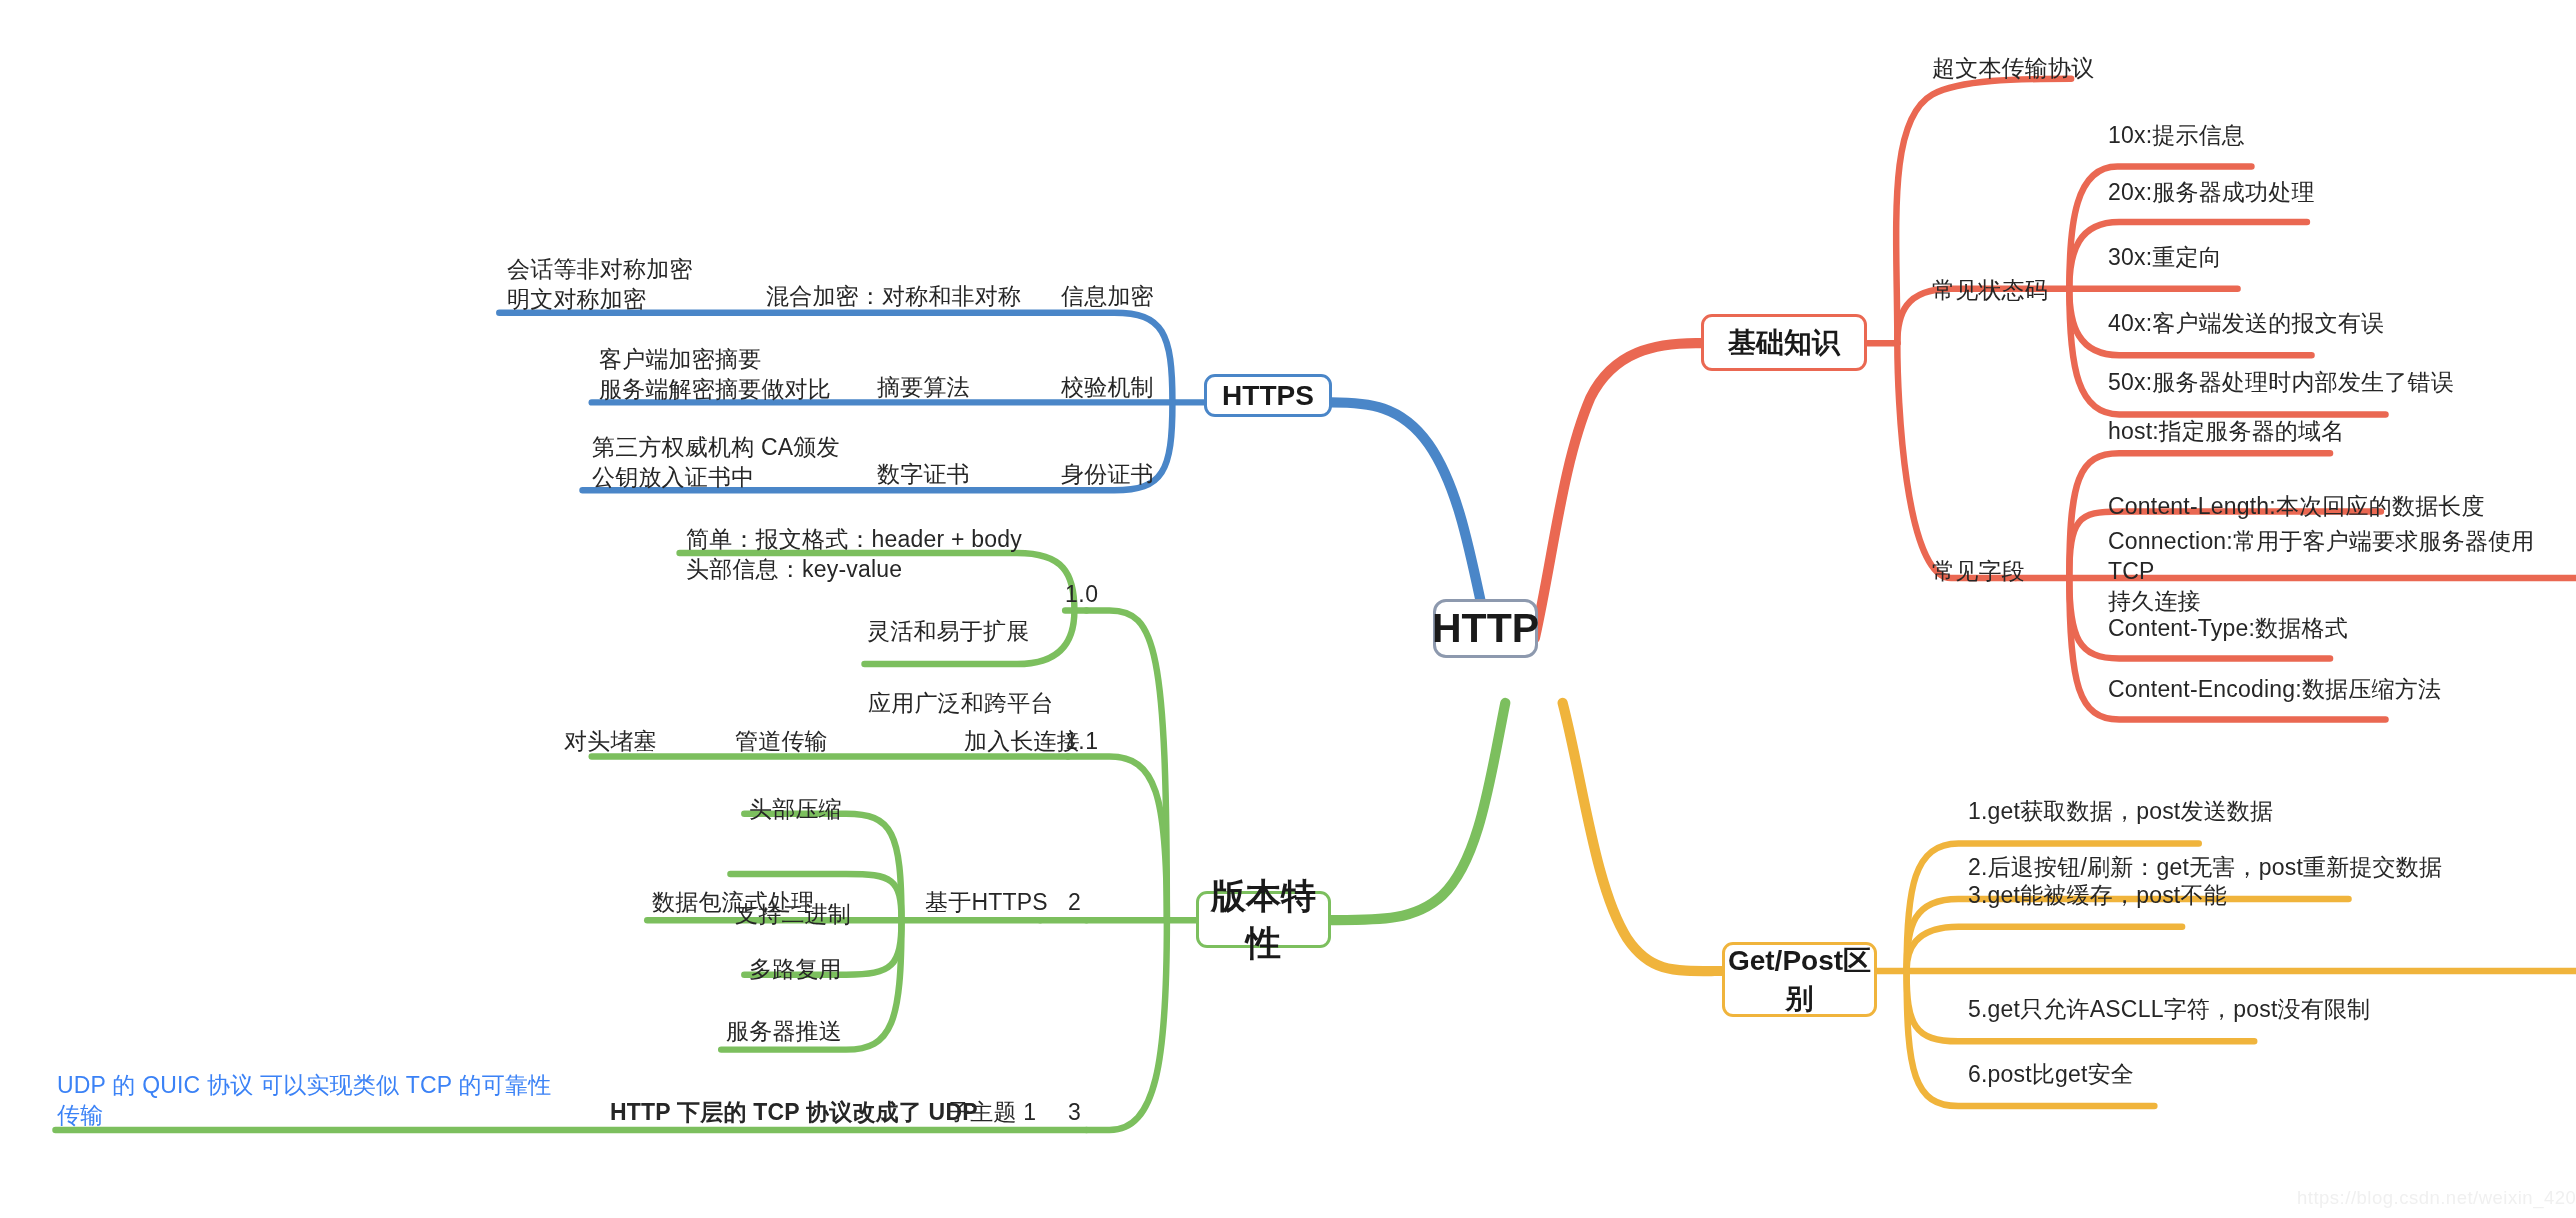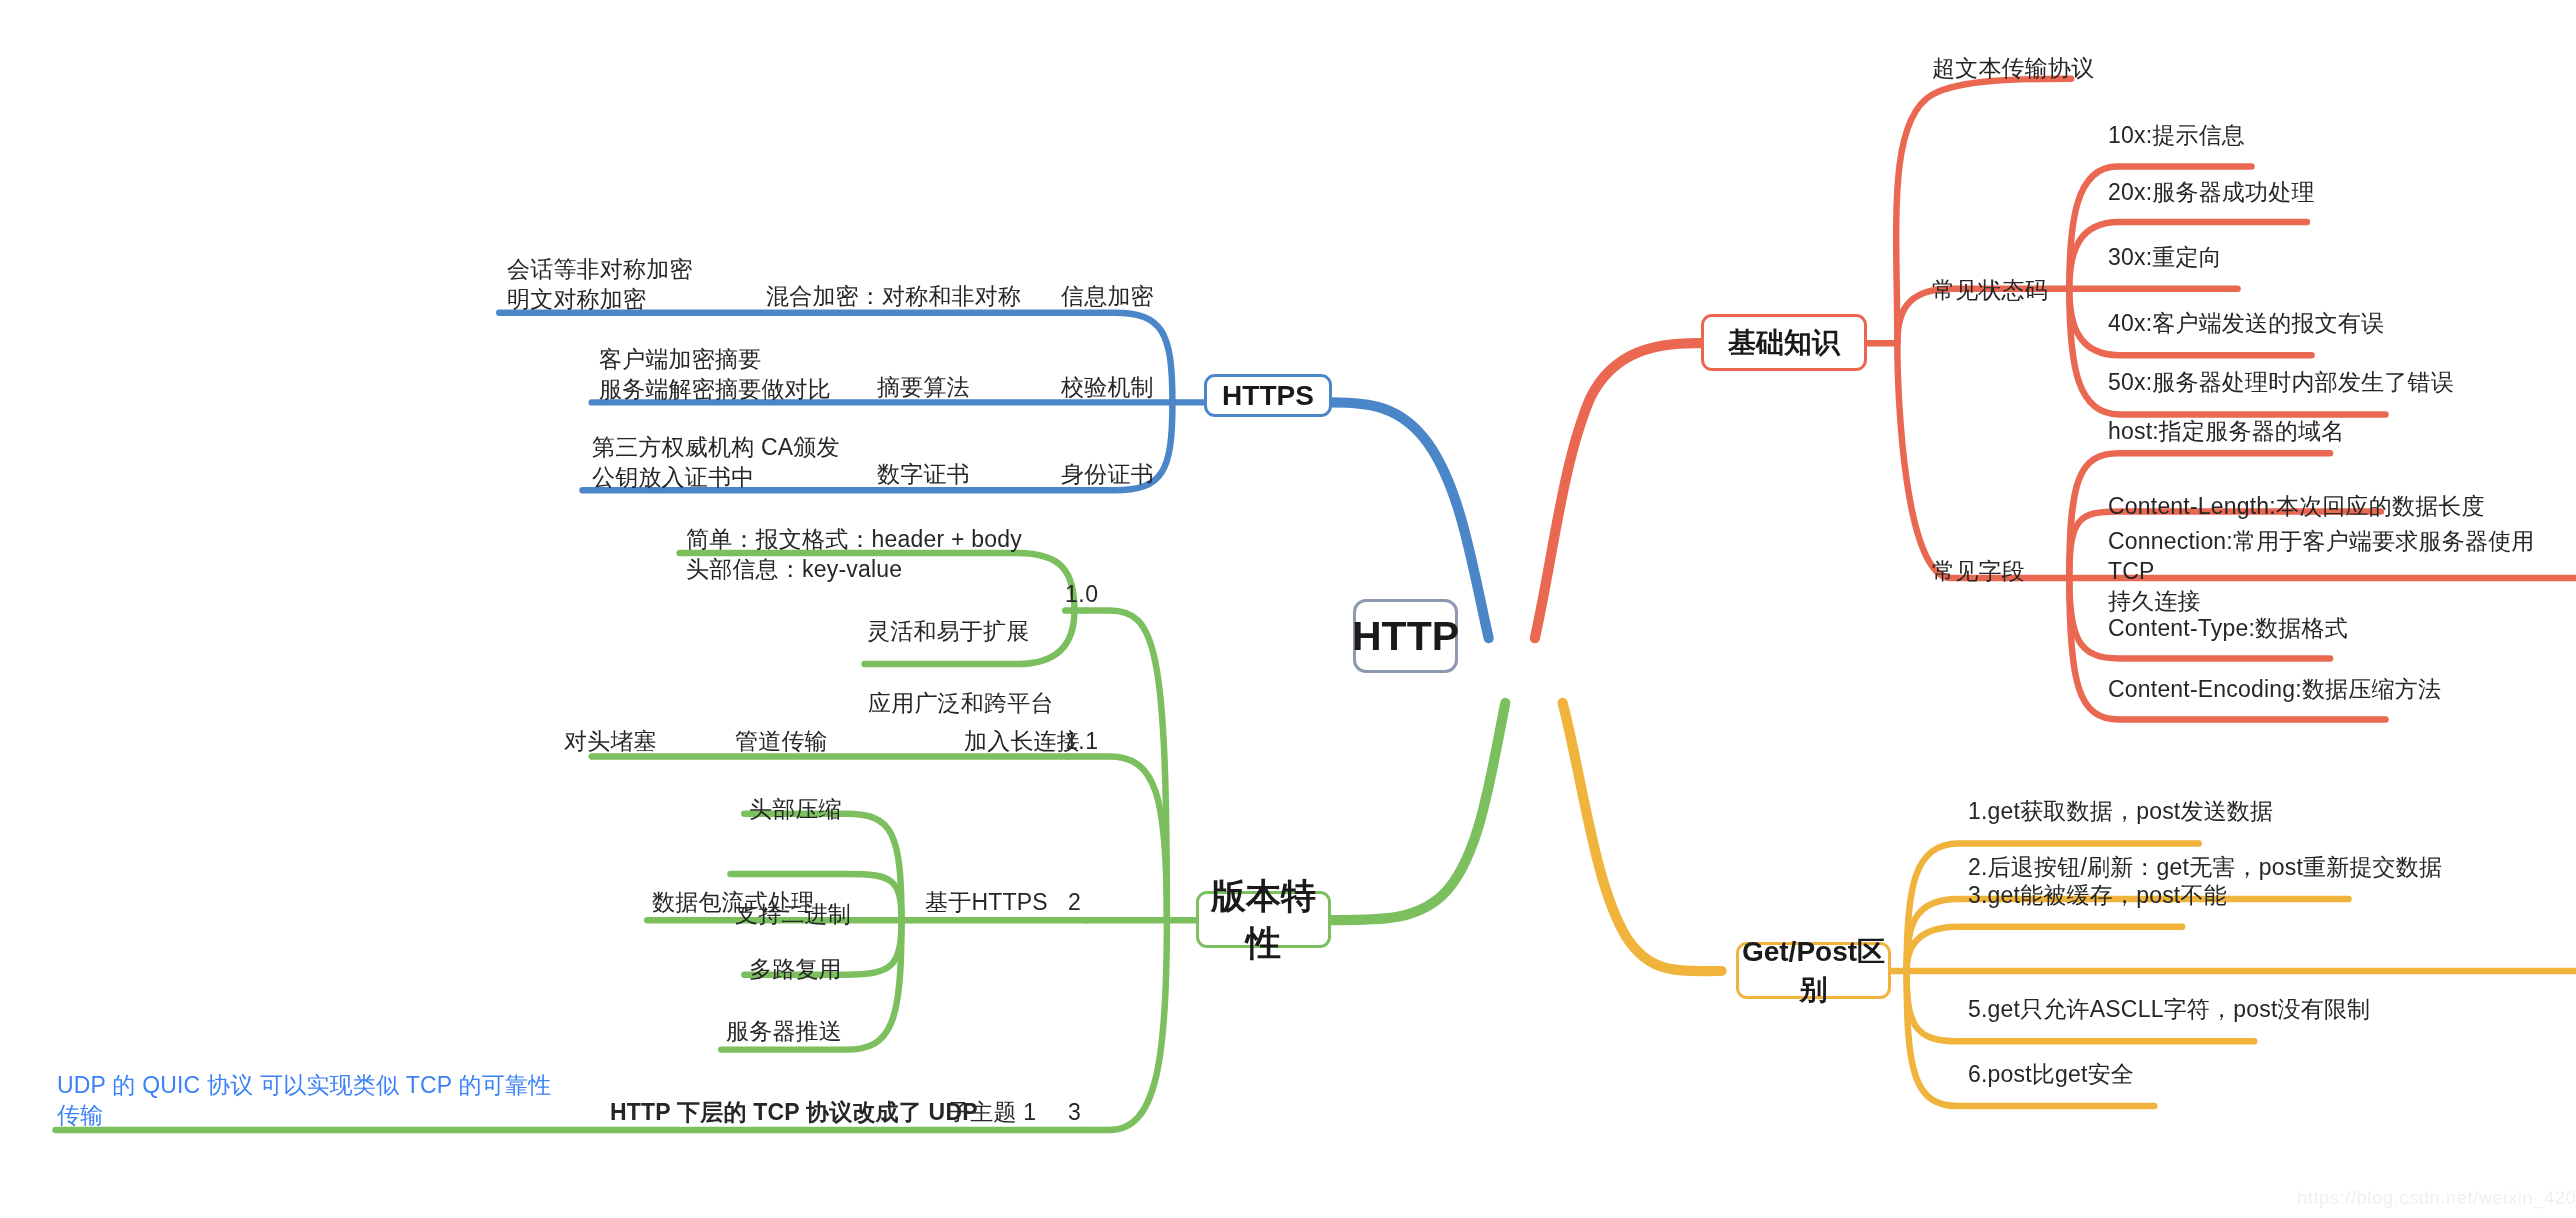--- a/index.html
+++ b/index.html
@@ -139,29 +139,29 @@
       <path d="M975 995 C975 950 965 945 915 945 L790 945" stroke="#7cbf5e" stroke-width="7"></path>
       <path d="M975 995 L700 995" stroke="#7cbf5e" stroke-width="7"></path>
       <path d="M975 995 C975 1045 965 1054 915 1054 L805 1054" stroke="#7cbf5e" stroke-width="7"></path>
       <path d="M975 995 C975 1105 965 1135 915 1135 L780 1135" stroke="#7cbf5e" stroke-width="7"></path>
 
       <path d="M1175 1222 L1090 1222 L60 1222" stroke="#7cbf5e" stroke-width="7"></path>
 
     </g>
   </svg>
 
-  <div class="node root" style="left:1353px;top:599px;width:105px;height:74px;">
+  <div class="node root" style="left:1433px;top:599px;width:105px;height:59px;">
     <span>HTTP</span>
   </div>
 
   <div class="node b-red" style="left:1701px;top:314px;width:166px;height:57px;">
     <span>基础知识</span>
   </div>
 
-  <div class="node b-amber" style="left:1722px;top:942px;width:155px;height:57px;margin-left:14px;">
+  <div class="node b-amber" style="left:1722px;top:942px;width:155px;height:75px;">
     <span>Get/Post区别</span>
   </div>
 
   <div class="node b-blue" style="left:1204px;top:374px;width:128px;height:43px;">
     <span>HTTPS</span>
   </div>
 
   <div class="node b-green" style="left:1196px;top:891px;width:135px;height:57px;">
     <span>版本特性</span>
   </div>

